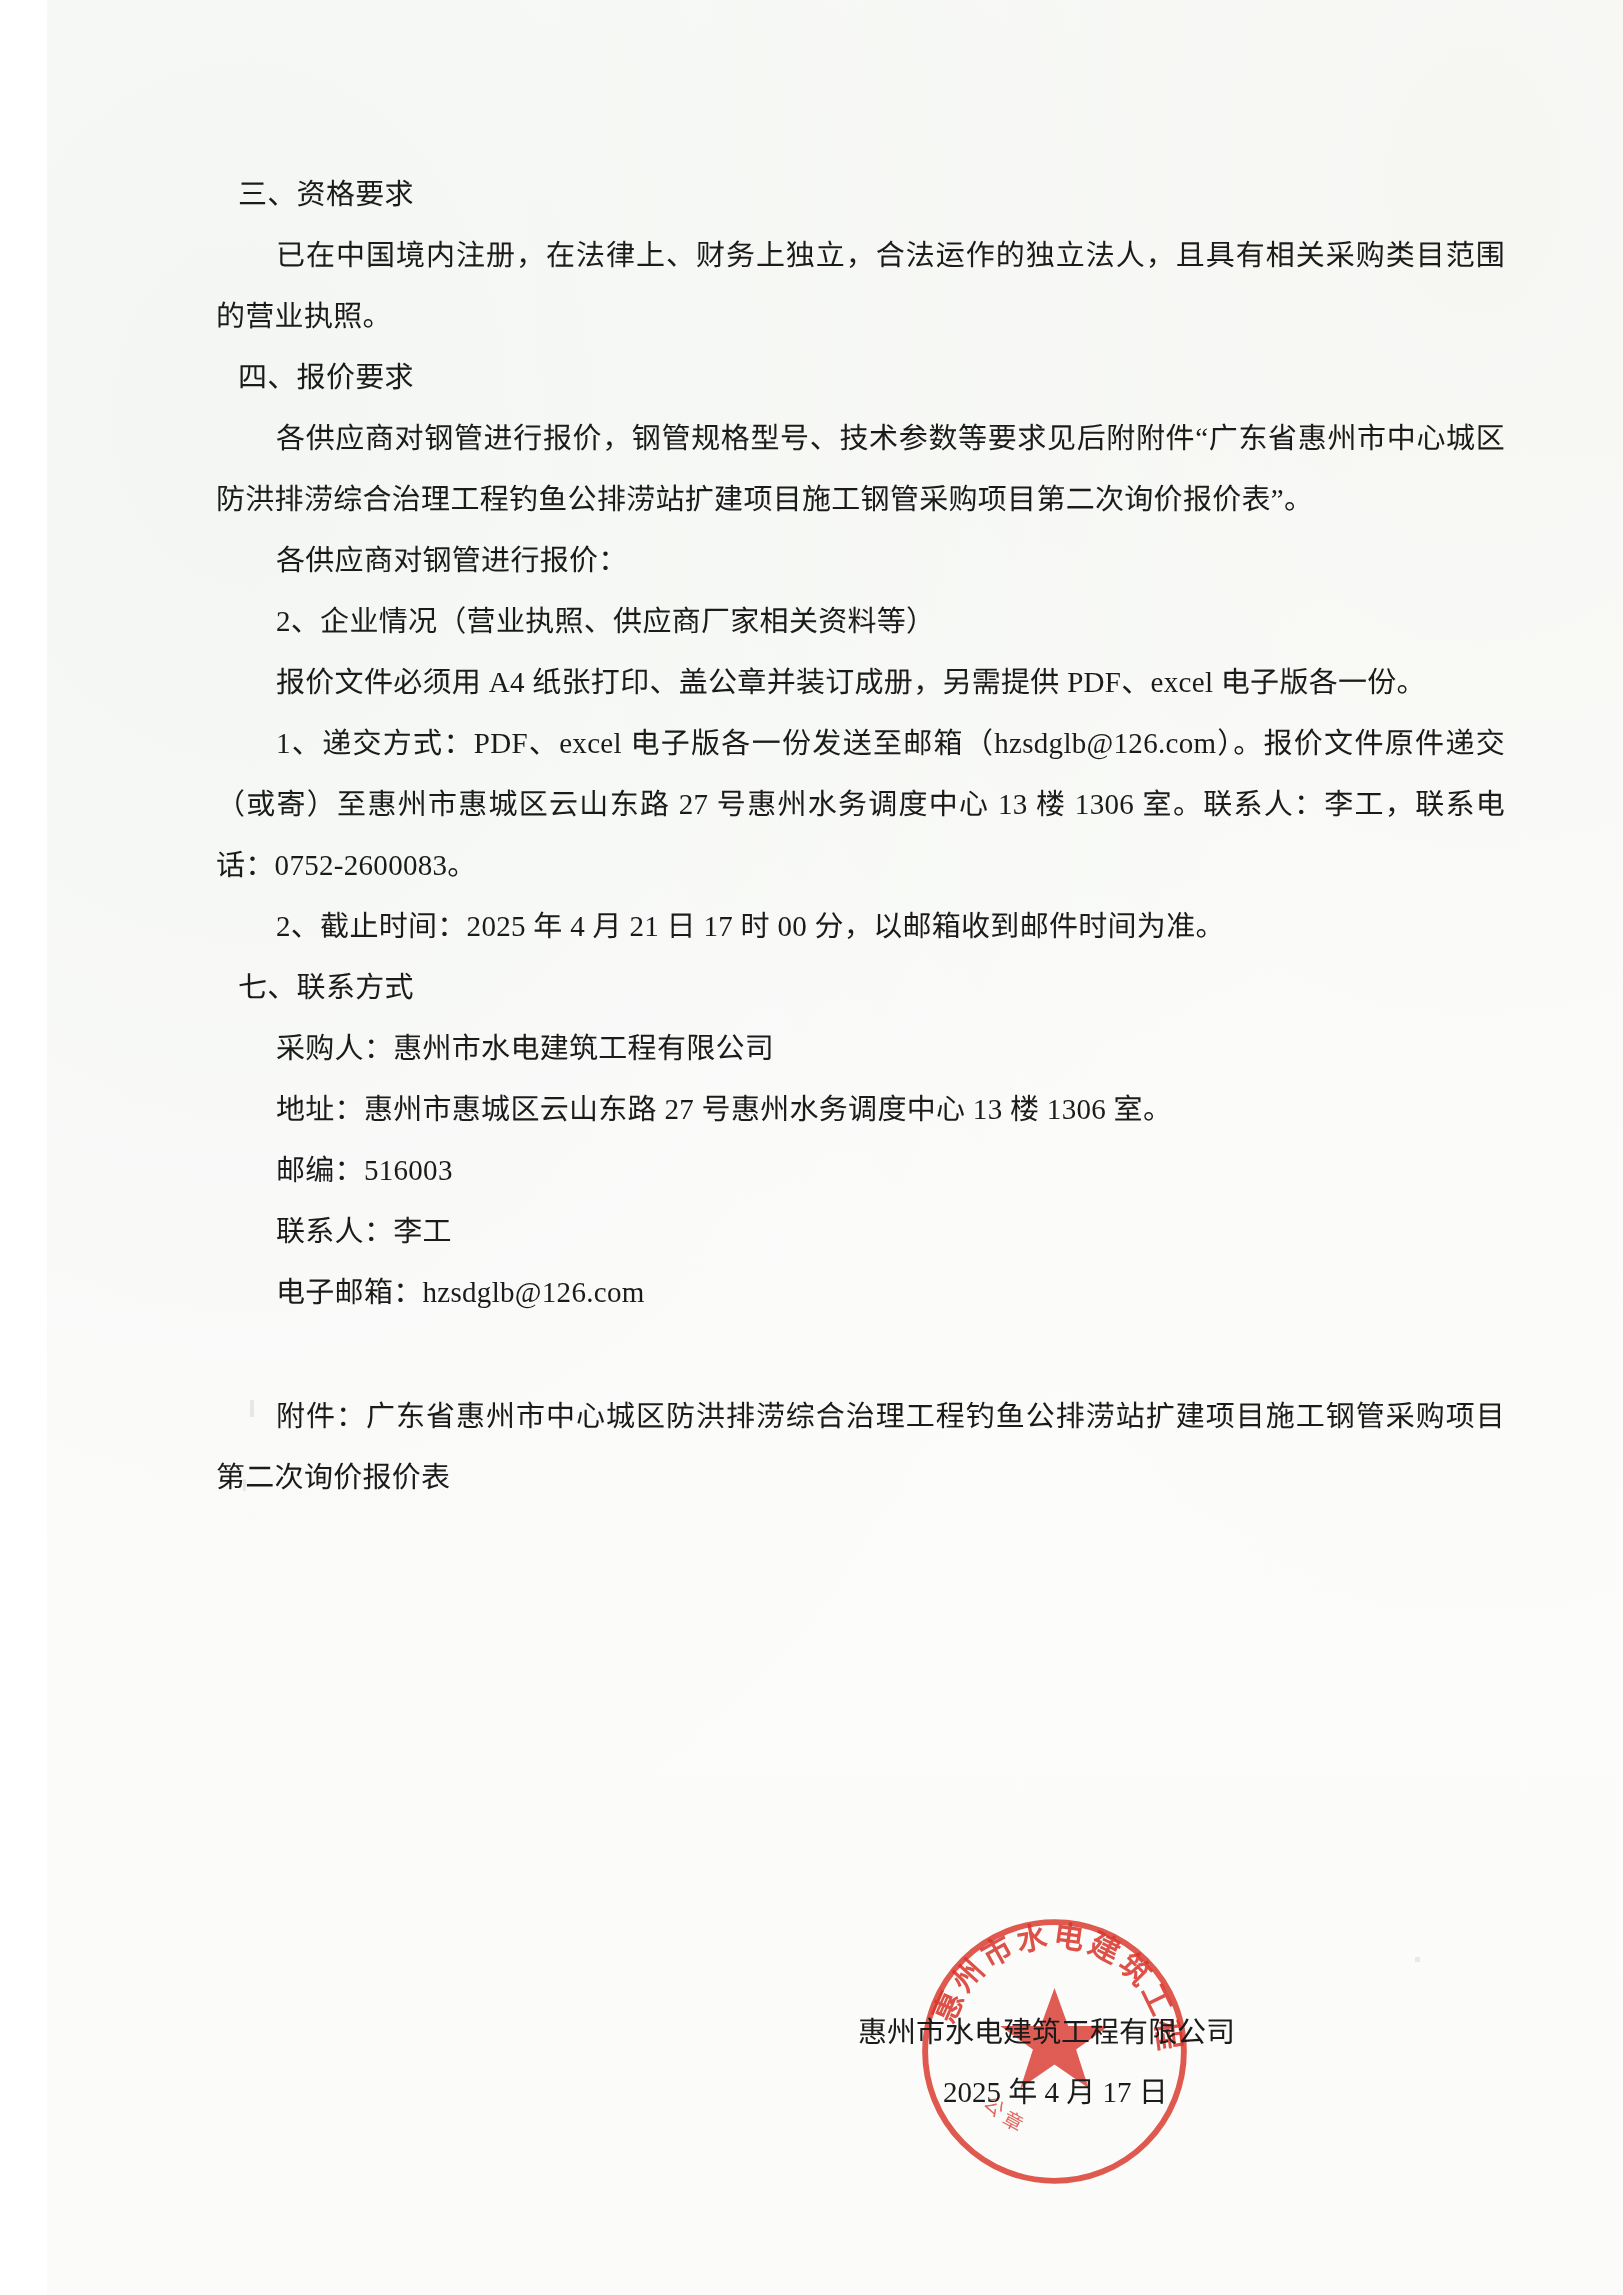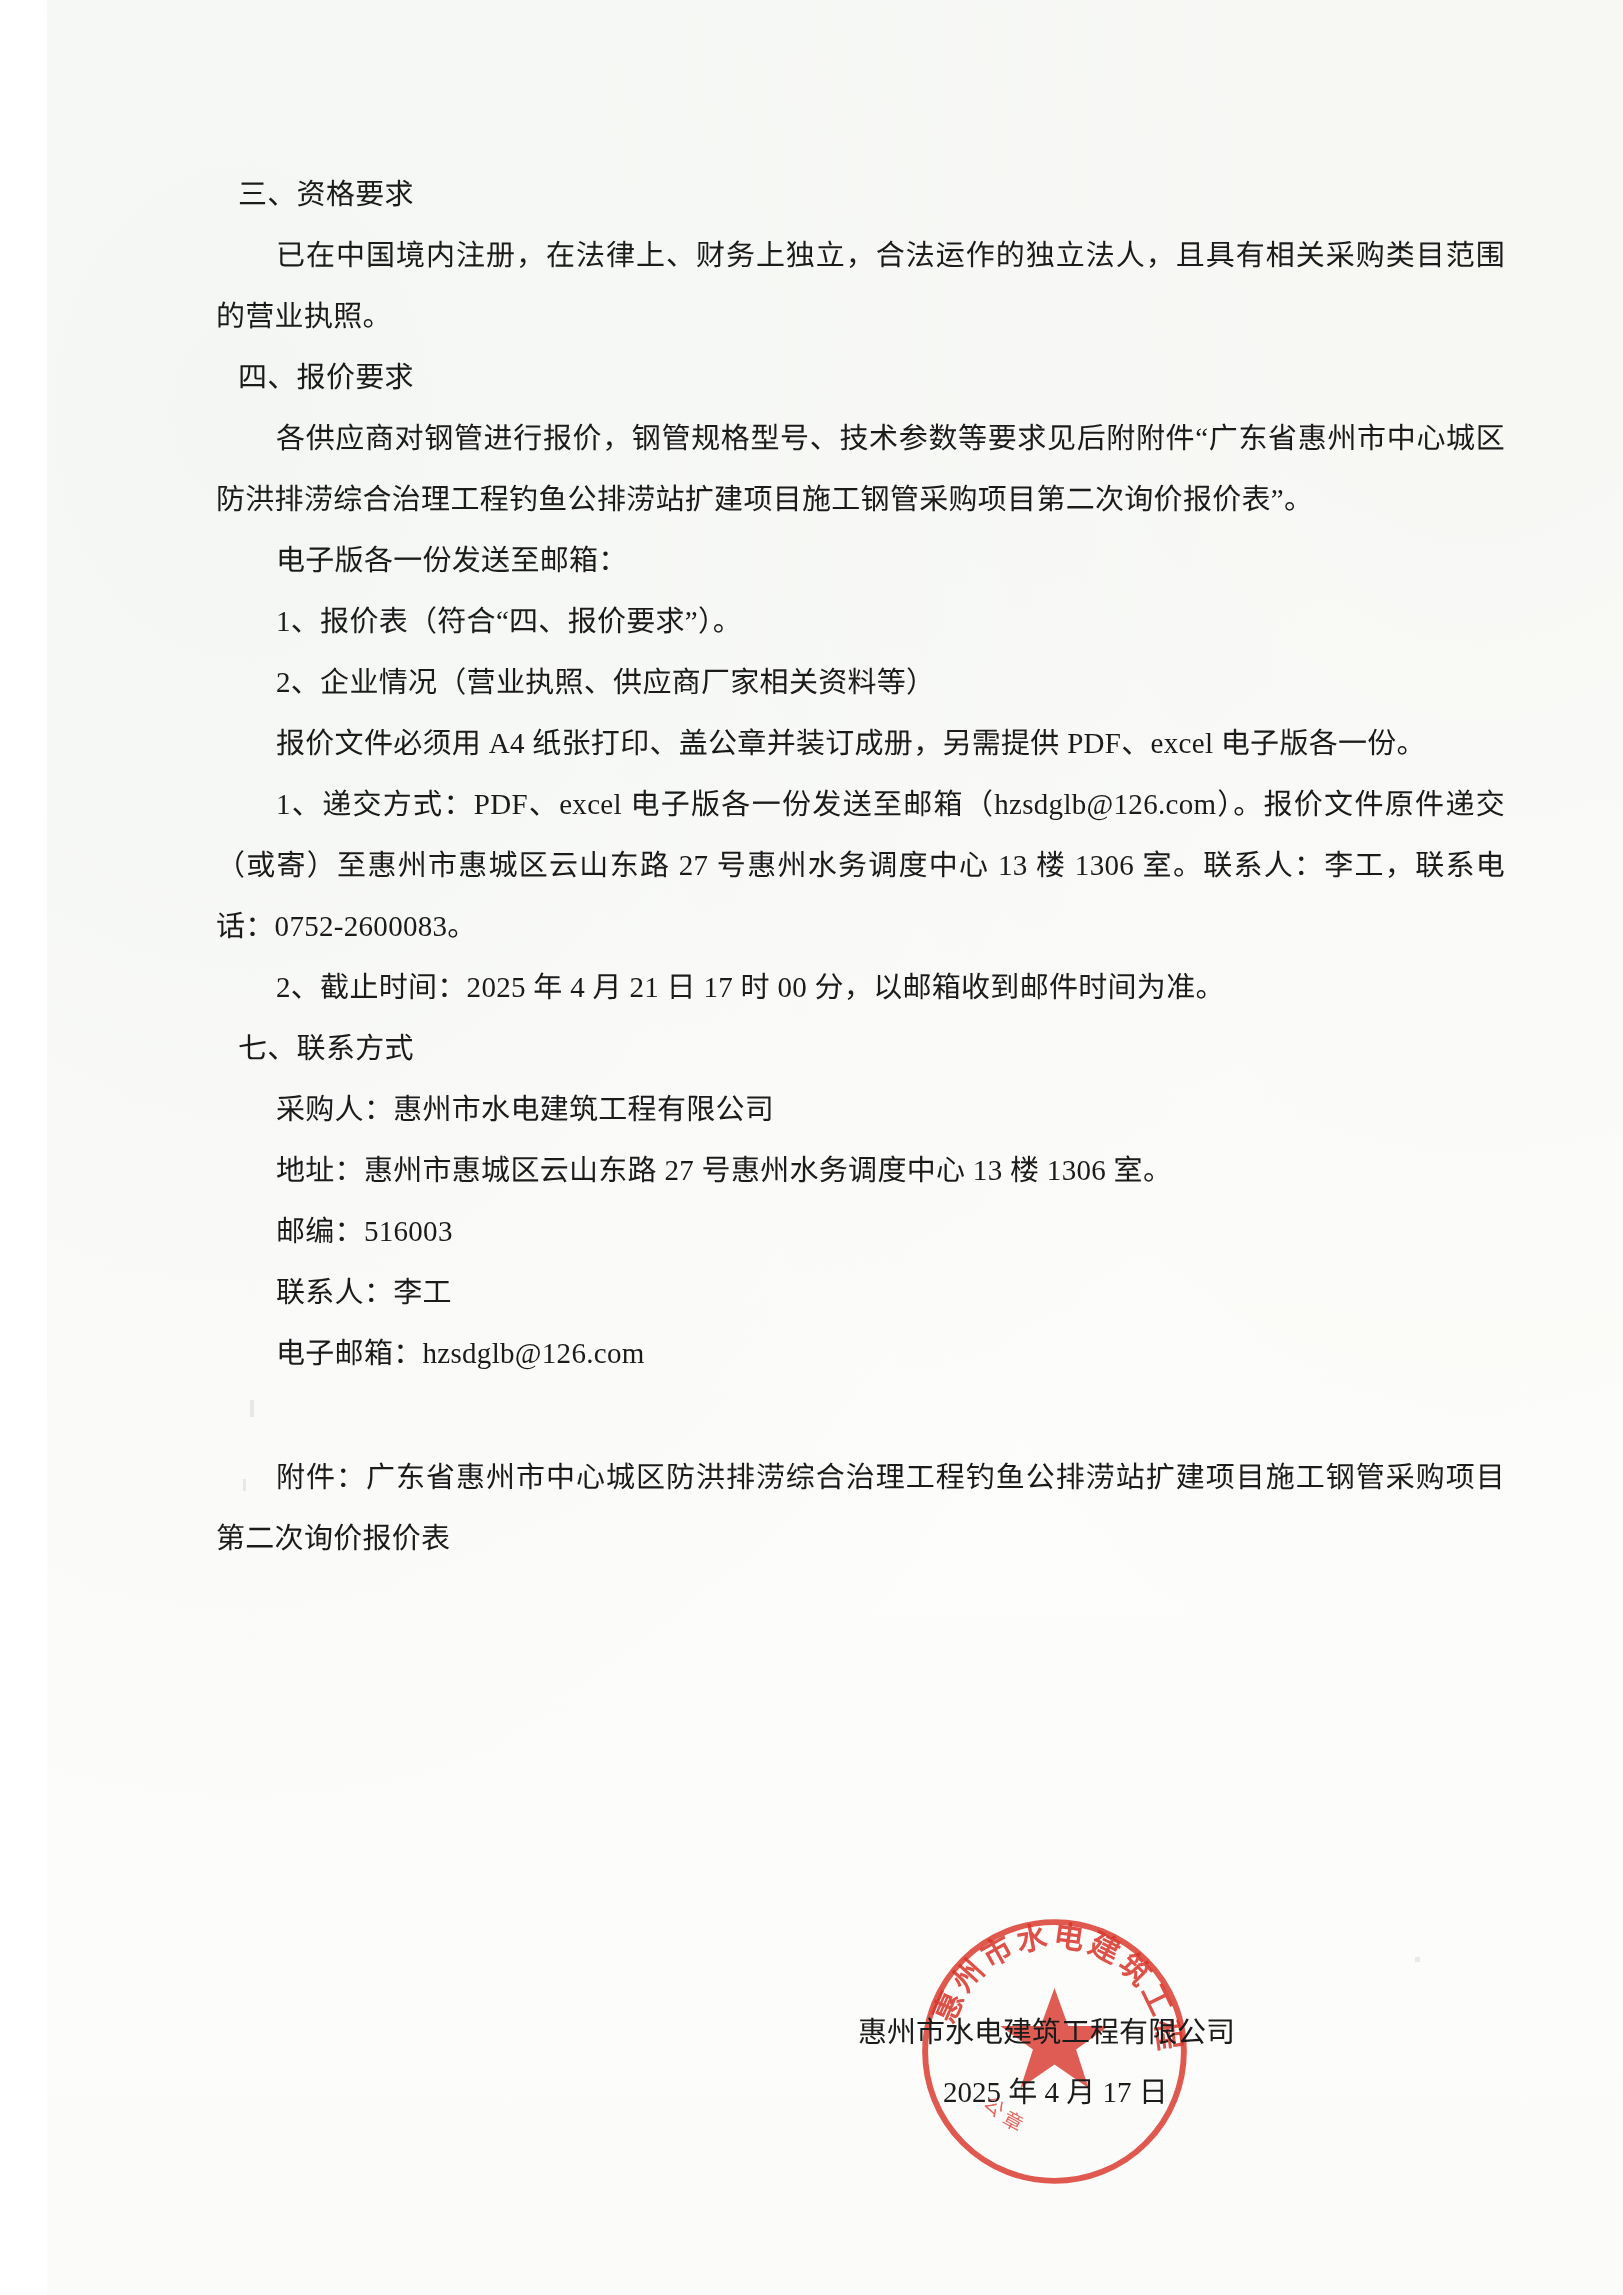--- a/index.html
+++ b/index.html
@@ -97,22 +97,21 @@
   <div class="paper-tint"></div>
 
   <div class="content">
 
     <p class="heading">三、资格要求</p>
     <p class="indent">已在中国境内注册，在法律上、财务上独立，合法运作的独立法人，且具有相关采购类目范围的营业执照。</p>
 
     <p class="heading">四、报价要求</p>
     <p class="indent">各供应商对钢管进行报价，钢管规格型号、技术参数等要求见后附附件“广东省惠州市中心城区防洪排涝综合治理工程钓鱼公排涝站扩建项目施工钢管采购项目第二次询价报价表”。</p>
 
-    <p class="indent">电子版各一份发送至邮箱：</p>
-    <p class="sub">1、报价表（符合“四、报价要求”）。</p>
+    <p class="indent">各供应商对钢管进行报价：</p>
     <p class="sub">2、企业情况（营业执照、供应商厂家相关资料等）</p>
     <p class="indent">报价文件必须用 A4 纸张打印、盖公章并装订成册，另需提供 PDF、excel 电子版各一份。</p>
 
     <p class="sub">1、递交方式：PDF、excel 电子版各一份发送至邮箱（hzsdglb@126.com）。报价文件原件递交（或寄）至惠州市惠城区云山东路 27 号惠州水务调度中心 13 楼 1306 室。联系人：李工，联系电话：0752-2600083。</p>
     <p class="sub">2、截止时间：2025 年 4 月 21 日 17 时 00 分，以邮箱收到邮件时间为准。</p>
 
     <p class="heading">七、联系方式</p>
     <p class="contact-line">采购人：惠州市水电建筑工程有限公司</p>
     <p class="contact-line">地址：惠州市惠城区云山东路 27 号惠州水务调度中心 13 楼 1306 室。</p>
     <p class="contact-line">邮编：516003</p>

